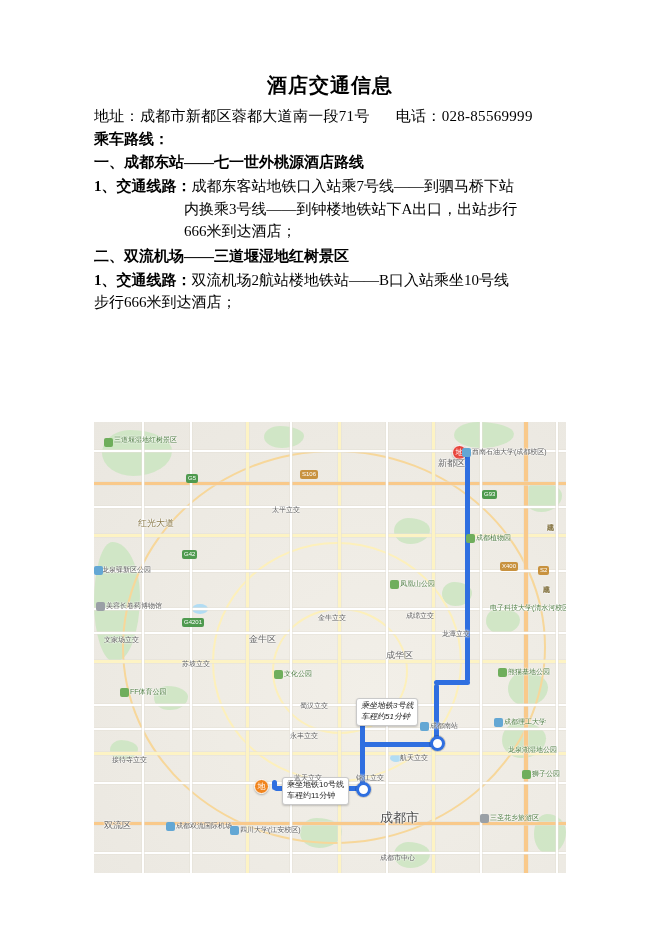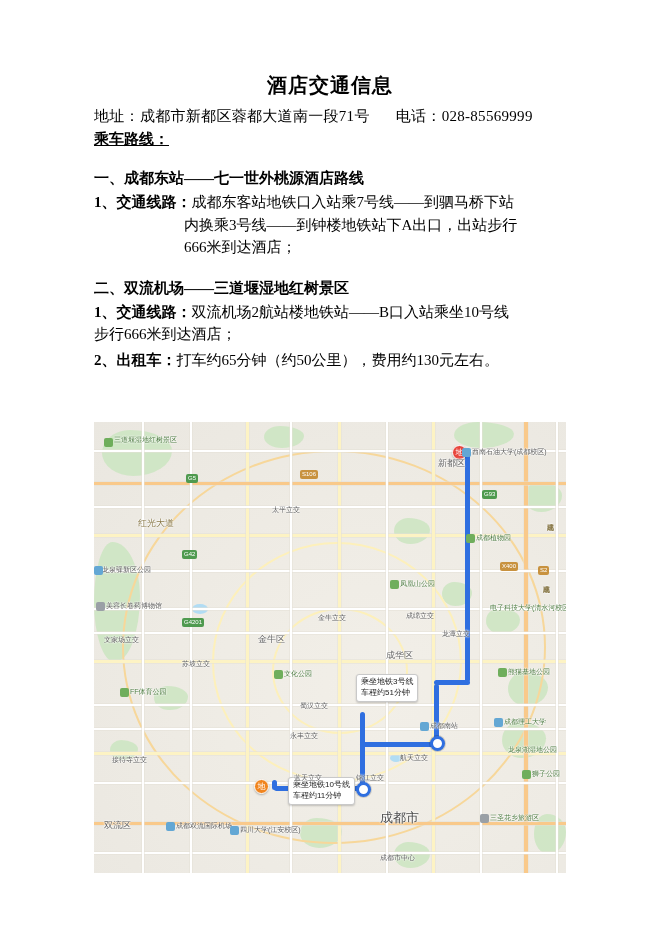--- a/index.html
+++ b/index.html
@@ -43,26 +43,25 @@
     letter-spacing: 0.3px;
   }
   .addr-line .phone-gap {
     display: inline-block;
     width: 26px;
   }
   .section-head {
     font-size: 15px;
     font-weight: bold;
     margin: 4px 0 2px 0;
-    text-decoration: underline;
   }
   .route-title {
     font-size: 15px;
     font-weight: bold;
-    margin: 20px 0 2px 0;
+    margin: 4px 0 2px 0;
     padding-left: 0;
   }
   .item {
     font-size: 15px;
     margin: 3px 0 3px 0;
     line-height: 1.5;
     text-align: justify;
   }
   .item b {
     font-weight: bold;
@@ -233,23 +232,20 @@
     </div>
 
 
     <div class="route-title">二、双流机场——三道堰湿地红树景区</div>
 
     <div class="item">
       <b>1、交通线路：</b><span>双流机场2航站楼地铁站——B口入站乘坐10号线</span>
       <div class="line2 pad-c">步行666米到达酒店；</div>
     </div>
 
-    <div class="item">
-      <b>2、出租车：</b><span>打车约65分钟（约50公里），费用约130元左右。</span>
-    </div>
 
   </div>
 
   <div class="map-wrap">
     <div class="map-canvas">
 
       <div class="park" style="left:8px;  top:8px;   width:70px; height:46px;"></div>
       <div class="park" style="left:170px;top:4px;   width:40px; height:22px;"></div>
       <div class="park" style="left:360px;top:0px;   width:60px; height:26px;"></div>
       <div class="park" style="left:0px;  top:120px; width:46px; height:120px;"></div>
@@ -305,31 +301,31 @@
       <div class="metro-line h" style="left:266px; top:320px; width:78px;"></div>
       <div class="metro-line v" style="left:266px; top:318px; height:50px;"></div>
       <div class="metro-line h" style="left:180px; top:364px; width:90px;"></div>
       <div class="metro-line v" style="left:178px; top:358px; height:10px;"></div>
 
       <div class="metro-badge" style="left:358px; top:23px;">地</div>
       <div class="marker-dot" style="left:336px; top:314px;"></div>
       <div class="metro-badge orange" style="left:160px; top:357px;">地</div>
       <div class="marker-dot" style="left:262px; top:360px;"></div>
 
-      <div class="callout" style="left:262px; top:252px;">
+      <div class="callout" style="left:262px; top:276px;font-style:italic;">
         <span class="l1">乘坐地铁3号线</span>
         <span class="l2">车程约51分钟</span>
       </div>
-      <div class="callout" style="left:194px; top:355px;">
+      <div class="callout" style="left:188px; top:355px;">
         <span class="l1">乘坐地铁10号线</span>
         <span class="l2">车程约11分钟</span>
       </div>
 
       <div class="map-label district" style="left:344px; top:36px;">新都区</div>
-      <div class="map-label district" style="left:164px; top:212px;">金牛区</div>
+      <div class="map-label district" style="left:155px; top:212px;">金牛区</div>
       <div class="map-label district" style="left:292px; top:228px;">成华区</div>
       <div class="map-label district" style="left:10px;  top:398px;">双流区</div>
       <div class="map-label" style="left:44px; top:96px; color:#8a7a4a; font-size:9px;">红光大道</div>
       <div class="map-label city" style="left:286px; top:389px;">成都市</div>
 
       <div class="map-label green" style="left:20px;  top:14px;">三道堰湿地红树景区</div>
       <div class="map-label" style="left:378px; top:26px;">西南石油大学(成都校区)</div>
       <div class="map-label green" style="left:382px; top:112px;">成都植物园</div>
       <div class="map-label green" style="left:306px; top:158px;">凤凰山公园</div>
       <div class="map-label green" style="left:396px; top:182px;">电子科技大学(清水河校区)</div>

